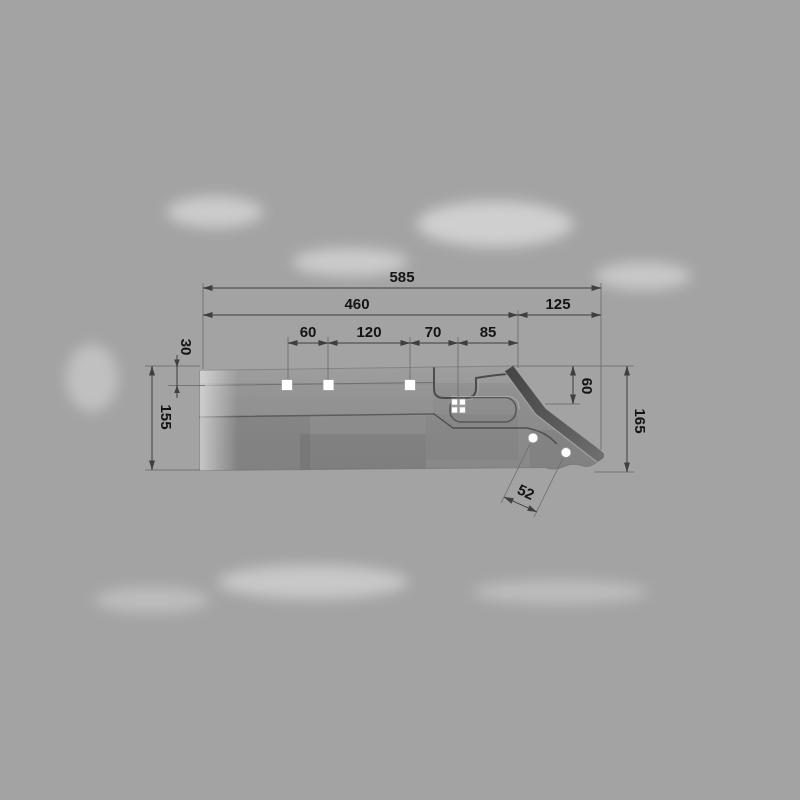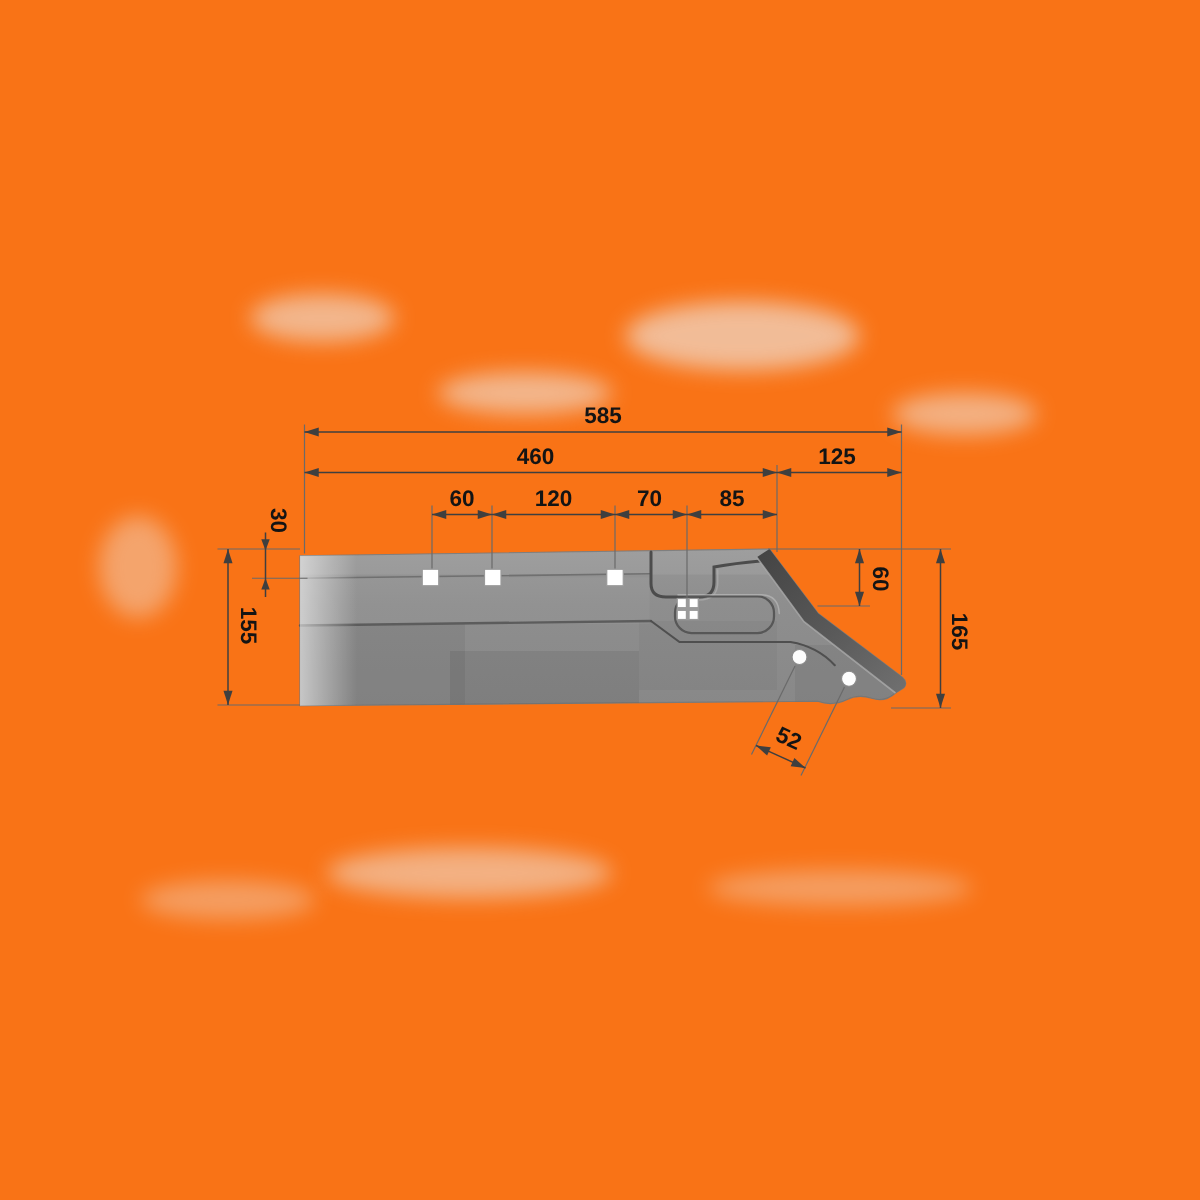--- a/index.html
+++ b/index.html
@@ -1,17 +1,17 @@
 <!DOCTYPE html>
 <html><head>
 <meta charset="utf-8">
 <style>
   html,body{margin:0;padding:0;background:#ffffff;}
   .canvas{
-    position:relative;width:800px;height:800px;background:#f97316;overflow:hidden;
+    position:relative;width:800px;height:800px;background:#a3a3a3;overflow:hidden;
     font-family:"Liberation Sans",sans-serif;
   }
   svg{display:block;}
   text{
     font-family:"Liberation Sans","DejaVu Sans",sans-serif;
     font-weight:bold;font-size:15px;fill:#141414;
   }
   .dim{stroke:#3f3f3f;stroke-width:1;fill:none;}
   .ext{stroke:#6a6a6a;stroke-width:0.8;fill:none;}
   .groove{fill:none;stroke-linecap:round;}

